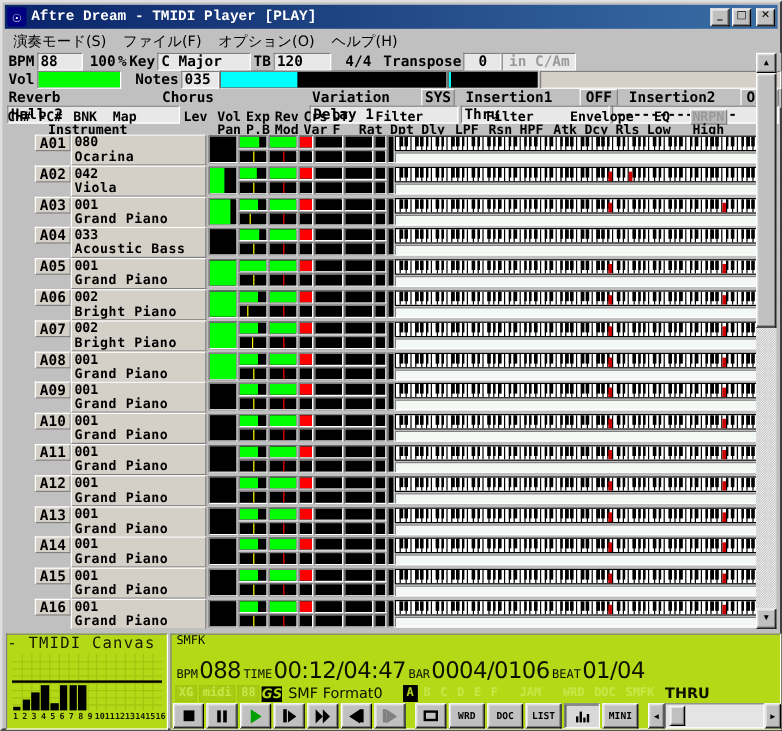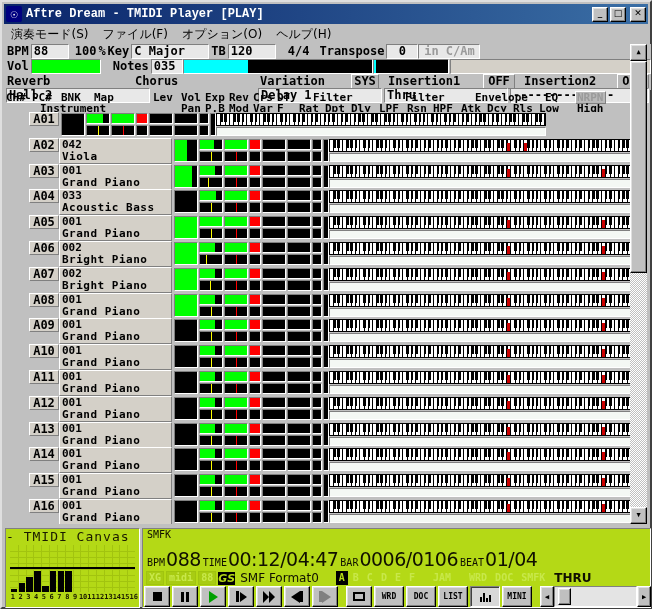--- a/index.html
+++ b/index.html
@@ -661,20 +661,24 @@
     <span style="left:456px;top:13px">Atk</span>
     <span style="left:482px;top:13px">Dcy</span>
     <span style="left:508px;top:13px">Rls</span>
     <span style="left:534px;top:13px">Low</span>
     <span style="left:572px;top:13px">High</span>
   </div>
 
   <div class="chanlist">
       <div class="crow">
         <div class="ch-id">A01</div>
+        <div class="ch-inst">
+          <span class="pc">080</span>
+          <span class="nm">Ocarina</span>
+        </div>
         <div class="mcluster">
           <div class="mcol" style="width: 24px;">
             <div class="mcell tall"></div>
           </div>
           <div class="mcol" style="width: 24px;">
             <div class="mcell">
               <i class="bar " style="width: 72%;"></i>
             </div>
             <div class="mcell">
               <i class="tick y" style="left: 50%;"></i>
@@ -3718,21 +3722,21 @@
     <div class="info-panel">
       <div class="inf-line1">
         <span class="k">SMFK</span>
       </div>
       <div class="inf-line2">
         <span class="k">BPM</span>
         <span class="v">088</span>
         <span class="k">TIME</span>
         <span class="v">00:12/04:47</span>
         <span class="k">BAR</span>
-        <span class="v">0006/0106</span>
+        <span class="v">0004/0106</span>
         <span class="k">BEAT</span>
         <span class="v">01/04</span>
       </div>
       <div class="inf-line3">
         <span class="badge">XG</span>
         <span class="badge">midi</span>
         <span class="badge">88</span>
         <span class="logo-s">GS</span>
         <span class="badge smf">SMF Format0</span>
         <span style="width:10px"></span>

